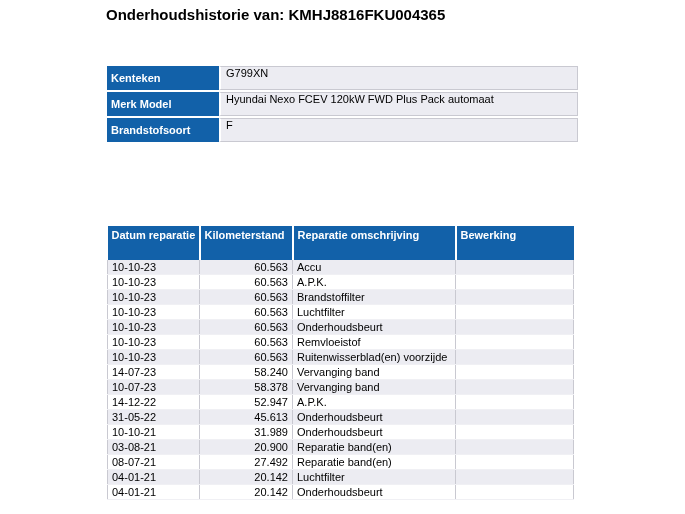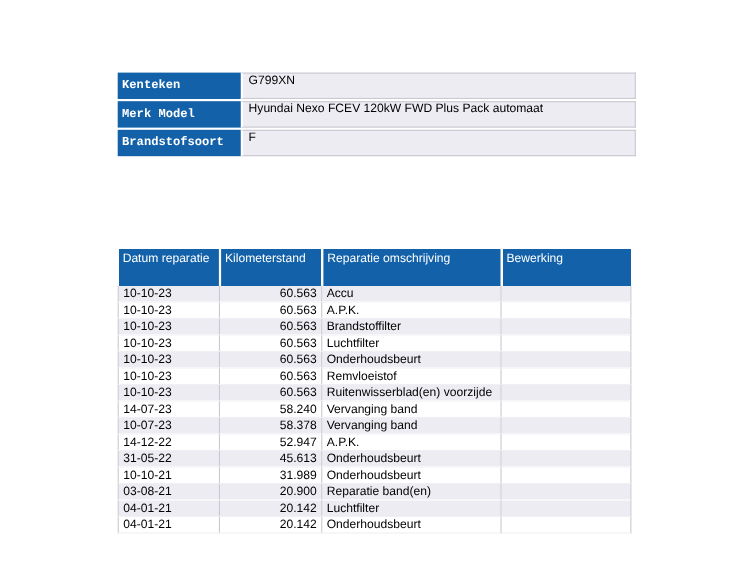--- a/index.html
+++ b/index.html
@@ -45,41 +45,40 @@
     font-size: 11px;
     vertical-align: middle;
     white-space: nowrap;
     overflow: hidden;
   }
   #vehicle-table td.vi-label {
     background: var(--header-blue);
     color: var(--text-white);
     font-weight: bold;
     padding: 0 0 0 4px;
-    font-family: Liberation Mono, monospace;
   }
   #vehicle-table td.vi-value {
     background: var(--row-alt);
     border: 1px solid var(--border-gray);
     border-left: 2px solid #FFFFFF;
     padding: 0 0 10px 5px;
   }
   
   #maint-table {
     position: absolute;
     left: 107px;
     top: 226px;
     width: 466px;
     table-layout: fixed;
     border-collapse: collapse;
   }
   #maint-table th {
     background: var(--header-blue);
     color: var(--text-white);
-    font-weight: normal;
+    font-weight: bold;
     font-size: 11px;
     text-align: left;
     vertical-align: top;
     height: 34px;
     padding: 3px 1px 0 4px;
     border-right: 2px solid #FFFFFF;
     white-space: nowrap;
     overflow: hidden;
   }
   #maint-table th:last-child { border-right: none; margin-left: 12px; }
@@ -97,20 +96,21 @@
   }
   #maint-table td:first-child { border-left: 1px solid var(--border-gray); }
   #maint-table tr.alt td { background: var(--row-alt); }
   #maint-table td.num { text-align: right; }
 </style>
 </head>
 <body>
 
 <div id="app">
 
+  <div class="page-title">Onderhoudshistorie van: KMHJ8816FKU004365</div>
 
   <table id="vehicle-table">
     <colgroup>
       <col style="width:112px">
       <col style="width:359px">
     </colgroup>
     <tbody>
         <tr>
           <td class="vi-label">Kenteken</td>
           <td class="vi-value">G799XN</td>
@@ -213,20 +213,26 @@
           <td class="num">31.989</td>
           <td>Onderhoudsbeurt</td>
           <td></td>
         </tr>
         <tr class="alt">
           <td>03-08-21</td>
           <td class="num">20.900</td>
           <td>Reparatie band(en)</td>
           <td></td>
         </tr>
+        <tr>
+          <td>08-07-21</td>
+          <td class="num">27.492</td>
+          <td>Reparatie band(en)</td>
+          <td></td>
+        </tr>
         <tr class="alt">
           <td>04-01-21</td>
           <td class="num">20.142</td>
           <td>Luchtfilter</td>
           <td></td>
         </tr>
         <tr>
           <td>04-01-21</td>
           <td class="num">20.142</td>
           <td>Onderhoudsbeurt</td>

